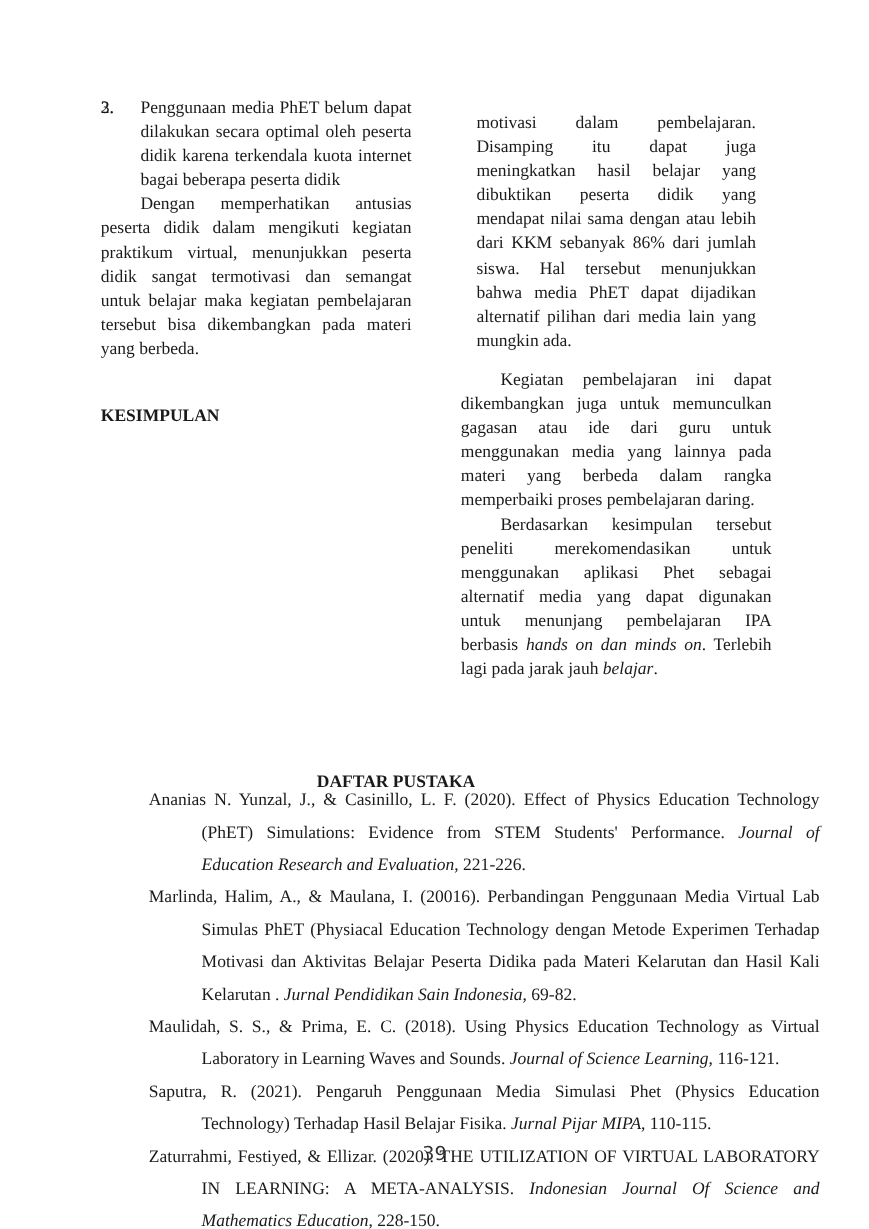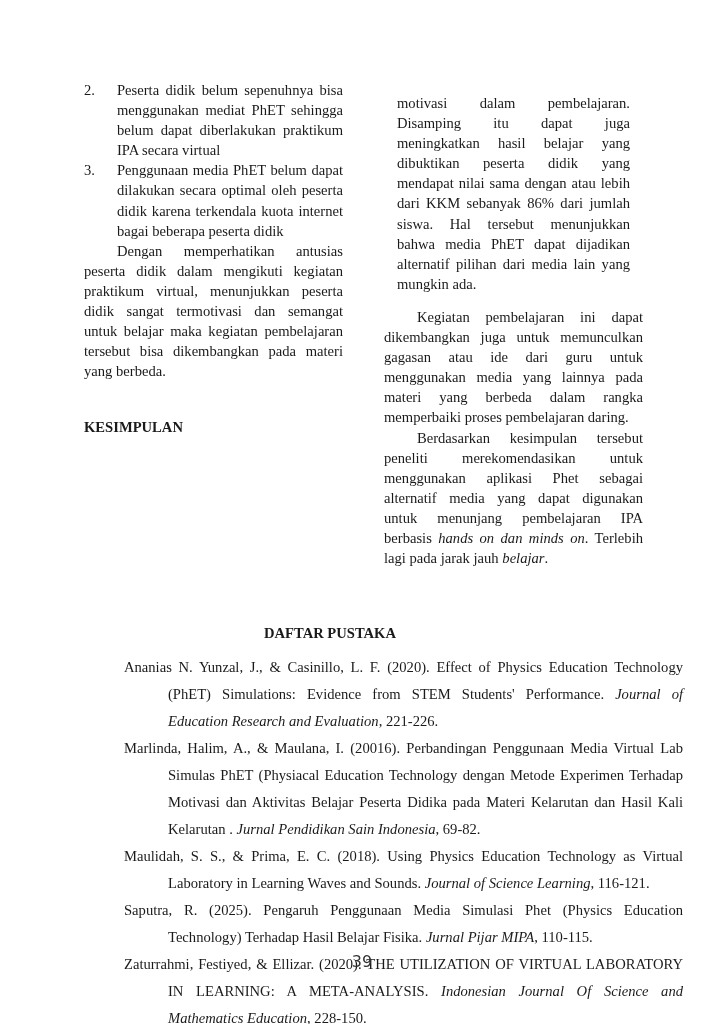--- a/index.html
+++ b/index.html
@@ -14,42 +14,41 @@
   .col.left { left: 84px; }
   .col.right { left: 384px; }
   .item { position: relative; padding-left: 33px; }
   .item .num { position: absolute; left: 0; top: 0; }
   .para { text-indent: 33px; margin: 0; }
   .noindent { margin: 13px; }
   .heading {
     font-weight: bold; margin: 36px 0 0 0; font-size: 14.6px;
   }
   .refs-title {
-    position: absolute; top: 625px; left: 0; width: 660px; text-align: center;
+    position: absolute; top: 644px; left: 0; width: 660px; text-align: center;
     font-weight: bold; font-size: 14.6px;
   }
   .refs {
     position: absolute; top: 654px; left: 84px; width: 559px;
     font-size: 14.6px; line-height: 27px; text-align: justify; margin-left: 40px;
   }
   .ref { padding-left: 44px; text-indent: -44px; margin: 0; }
   .ref i, .col i { font-style: italic; }
   .page-num {
     position: absolute; top: 952px; left: 0; width: 724px; text-align: center;
     font-family: "DejaVu Sans", sans-serif; font-size: 16px; color: #333;
   }
   .lastline { text-align-last: left; }
 </style>
 </head>
 <body>
 
 <div class="col left">
   <div class="item">
     <span class="num">2.</span>
-    <div class="lastline">Peserta didik belum sepenuhnya bisa menggunakan mediat PhET sehingga belum dapat diberlakukan praktikum IPA secara virtual</div>
   </div>
   <div class="item">
     <span class="num">3.</span>
     <div class="lastline">Penggunaan media PhET belum dapat dilakukan secara optimal oleh peserta didik karena terkendala kuota internet bagai beberapa peserta didik</div>
   </div>
   <p class="para lastline">Dengan memperhatikan antusias peserta didik dalam mengikuti kegiatan praktikum virtual, menunjukkan peserta didik sangat termotivasi dan semangat untuk belajar maka kegiatan pembelajaran tersebut bisa dikembangkan pada materi yang berbeda.</p>
   <div class="heading">KESIMPULAN</div>
 </div>
 
 <div class="col right">
@@ -57,17 +56,17 @@
   <p class="para lastline">Kegiatan pembelajaran ini dapat dikembangkan juga untuk memunculkan gagasan atau ide dari guru untuk menggunakan media yang lainnya pada materi yang berbeda dalam rangka memperbaiki proses pembelajaran daring.</p>
   <p class="para lastline"><span>Berdasarkan kesimpulan tersebut peneliti merekomendasikan untuk menggunakan aplikasi Phet sebagai alternatif media yang dapat digunakan untuk menunjang pembelajaran IPA berbasis </span><i>hands on dan minds on</i><span>. Terlebih lagi pada jarak jauh </span><i>belajar</i><span>.</span></p>
 </div>
 
 <div class="refs-title">DAFTAR PUSTAKA</div>
 
 <div class="refs">
   <p class="ref lastline"><span>Ananias N. Yunzal, J., &amp; Casinillo, L. F. (2020). Effect of Physics Education Technology (PhET) Simulations: Evidence from STEM Students' Performance. </span><i>Journal of Education Research and Evaluation</i><span>, 221-226.</span></p>
   <p class="ref lastline"><span>Marlinda, Halim, A., &amp; Maulana, I. (20016). Perbandingan Penggunaan Media Virtual Lab Simulas PhET (Physiacal Education Technology dengan Metode Experimen Terhadap Motivasi dan Aktivitas Belajar Peserta Didika pada Materi Kelarutan dan Hasil Kali Kelarutan . </span><i>Jurnal Pendidikan Sain Indonesia</i><span>, 69-82.</span></p>
   <p class="ref lastline"><span>Maulidah, S. S., &amp; Prima, E. C. (2018). Using Physics Education Technology as Virtual Laboratory in Learning Waves and Sounds. </span><i>Journal of Science Learning</i><span>, 116-121.</span></p>
-  <p class="ref lastline"><span>Saputra, R. (2025). Pengaruh Penggunaan Media Simulasi Phet (Physics Education Technology) Terhadap Hasil Belajar Fisika. </span><i>Jurnal Pijar MIPA</i><span>, 110-115.</span></p>
+  <p class="ref lastline"><span>Saputra, R. (2021). Pengaruh Penggunaan Media Simulasi Phet (Physics Education Technology) Terhadap Hasil Belajar Fisika. </span><i>Jurnal Pijar MIPA</i><span>, 110-115.</span></p>
   <p class="ref lastline"><span>Zaturrahmi, Festiyed, &amp; Ellizar. (2020). THE UTILIZATION OF VIRTUAL LABORATORY IN LEARNING: A META-ANALYSIS. </span><i>Indonesian Journal Of Science and Mathematics Education</i><span>, 228-150.</span></p>
 </div>
 
 <div class="page-num">39</div>
 
 </body></html>

